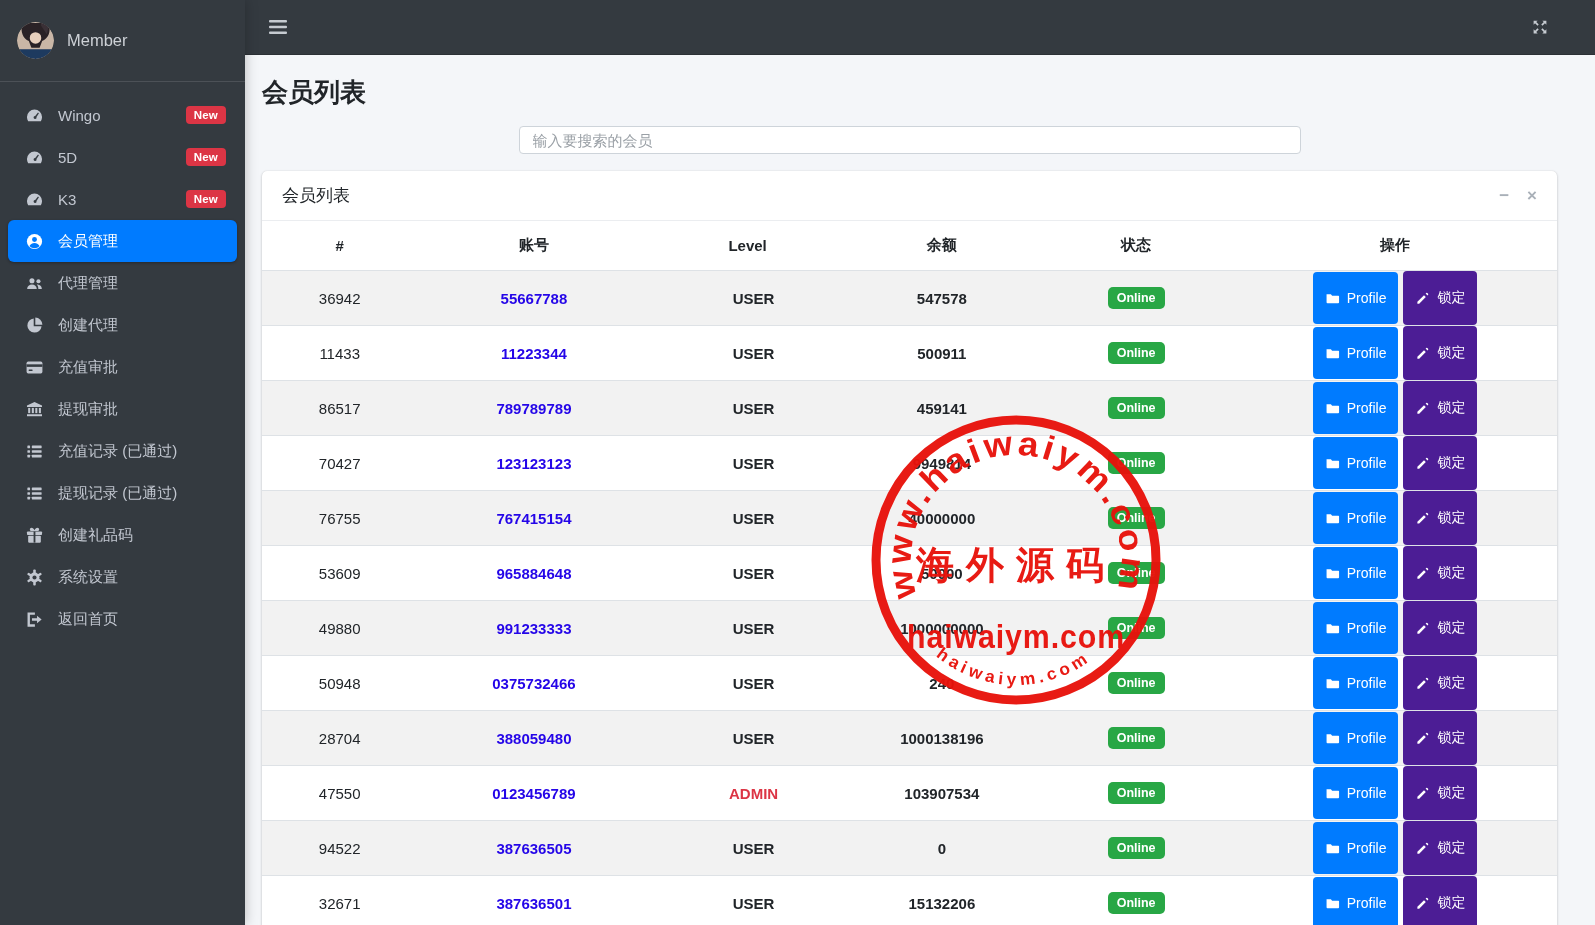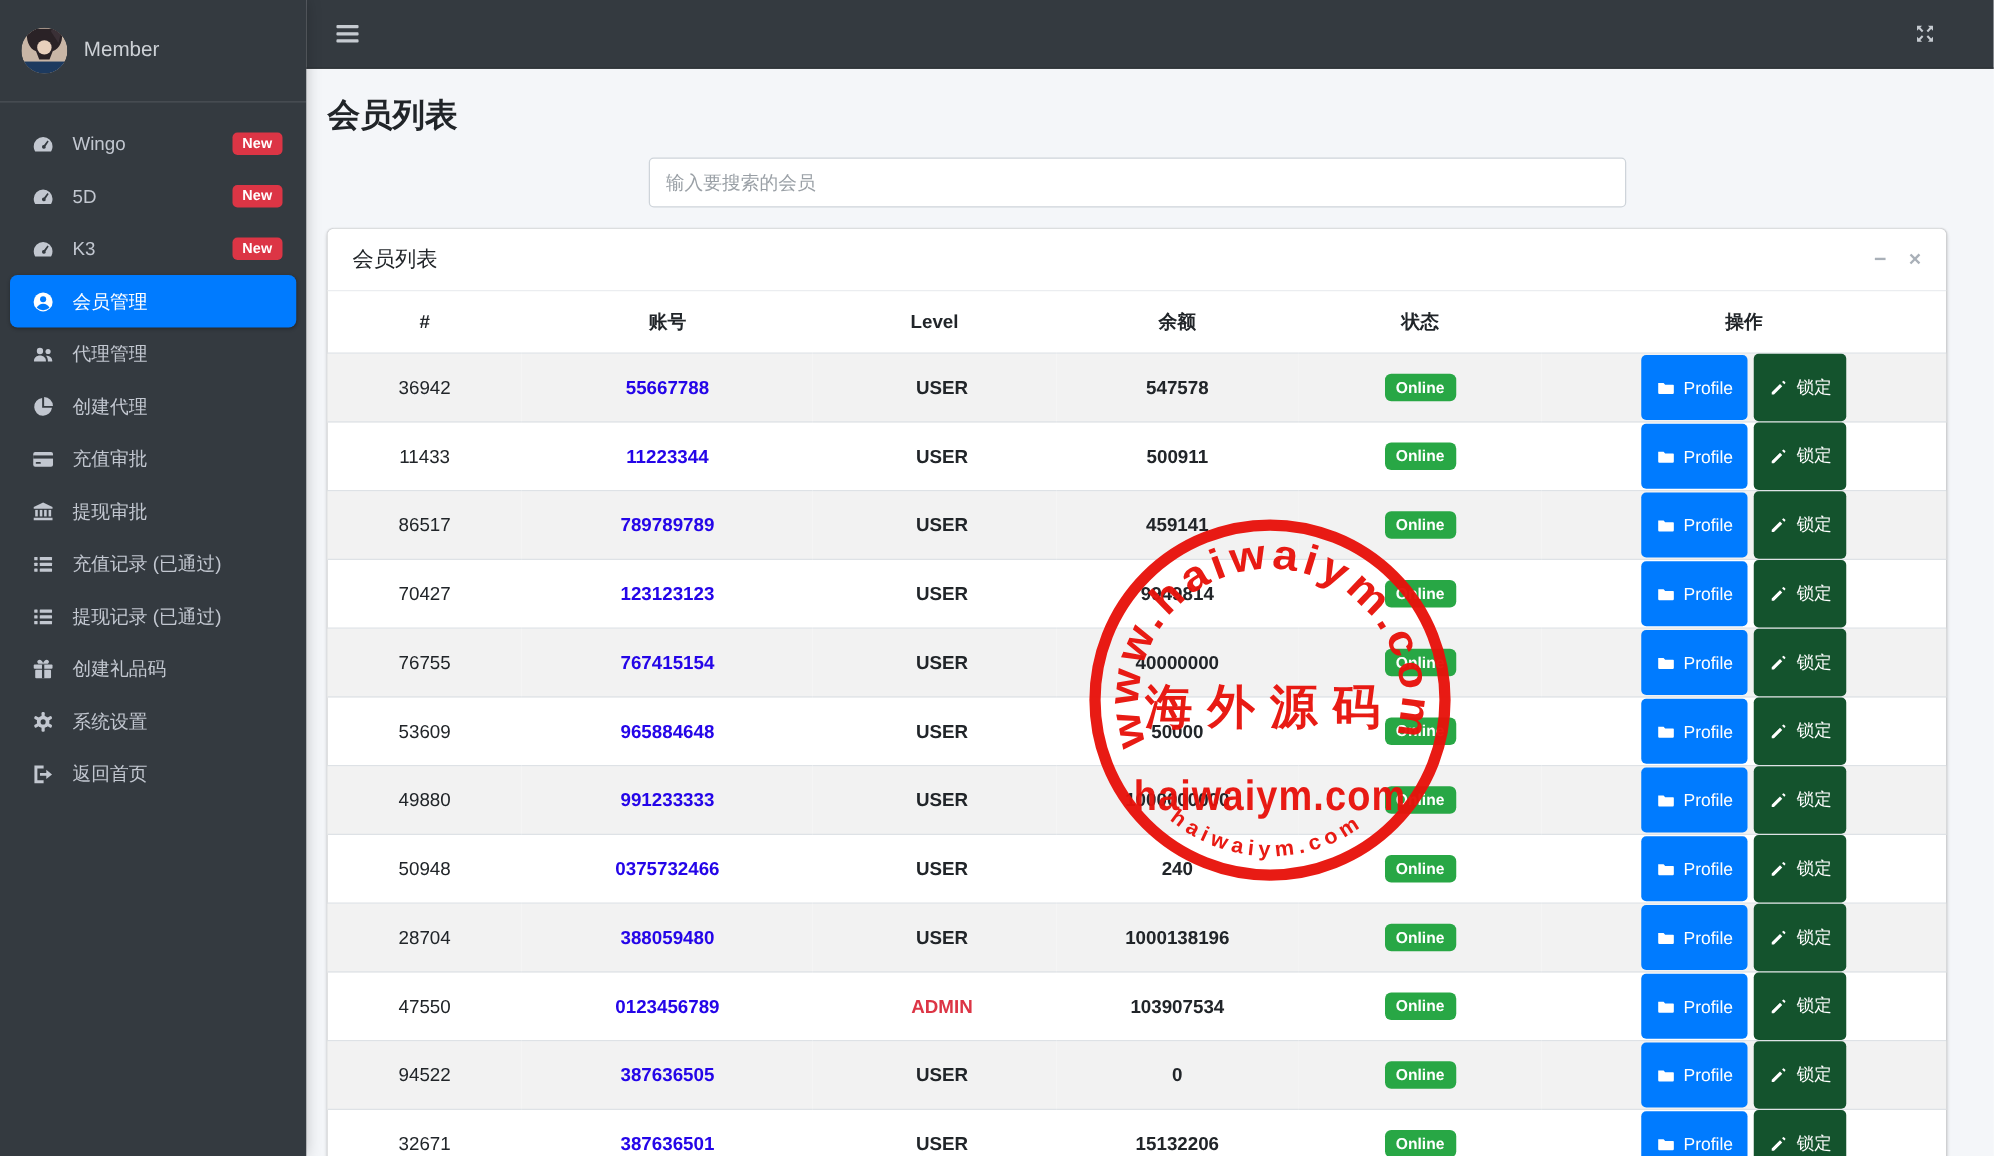--- a/index.html
+++ b/index.html
@@ -43,21 +43,21 @@
     padding:0 46px 0 24px; border-bottom:1px solid #2b3035; z-index:30;
   }
   .topbar .tb-icon { cursor:pointer; display:flex; }
   .topbar svg { fill:#c6cbd1; }
 
   
   .content { position:absolute; left:245px; top:55px; width:1350px; height:870px; padding:16px 38px 0 17px; }
   .page-title { margin:4px 0 16px 0; font-size:26px; font-weight:700; color:#212529; }
   .search-row { display:flex; justify-content:center; margin-bottom:17px; }
   .search-input {
-    width:782px; height:40px; border:1px solid #ced4da; border-radius:4px;
+    width:782px; height:28px; border:1px solid #ced4da; border-radius:4px;
     padding:6px 13px; font-size:15px; color:#495057; background:#fff; outline:none;
     font-family:"Liberation Sans", sans-serif;
   }
   .search-input::placeholder { color:#9aa0a6; }
 
   .card {
     background:#fff; border-radius:5px;
     box-shadow:0 0 1px rgba(0,0,0,.125), 0 1px 3px rgba(0,0,0,.2);
   }
   .card-header {
@@ -86,21 +86,21 @@
     display:inline-block; background:#28a745; color:#fff; font-weight:700;
     font-size:12.5px; padding:4px 9px; border-radius:5px;
   }
   .btn {
     display:inline-flex; align-items:center; gap:7px; border:none; color:#fff;
     font-size:14px; padding:18px 12px; border-radius:4px; cursor:pointer;
     font-family:"Liberation Sans", sans-serif; vertical-align:middle;
   }
   .btn svg { width:15px; height:15px; fill:#fff; }
   .btn-profile { background:#007bff; }
-  .btn-lock { background:#14532d; margin-left:5px; }
+  .btn-lock { background:#4c1d95; margin-left:5px; }
 
   
   .watermark {
     position:absolute; left:866px; top:410px; width:300px; height:300px;
     z-index:100; pointer-events:none; opacity:.96;
   }
   .watermark text, .watermark textPath { font-family:"Liberation Sans", sans-serif; font-weight:700; }
 </style>
 </head>
 <body>

